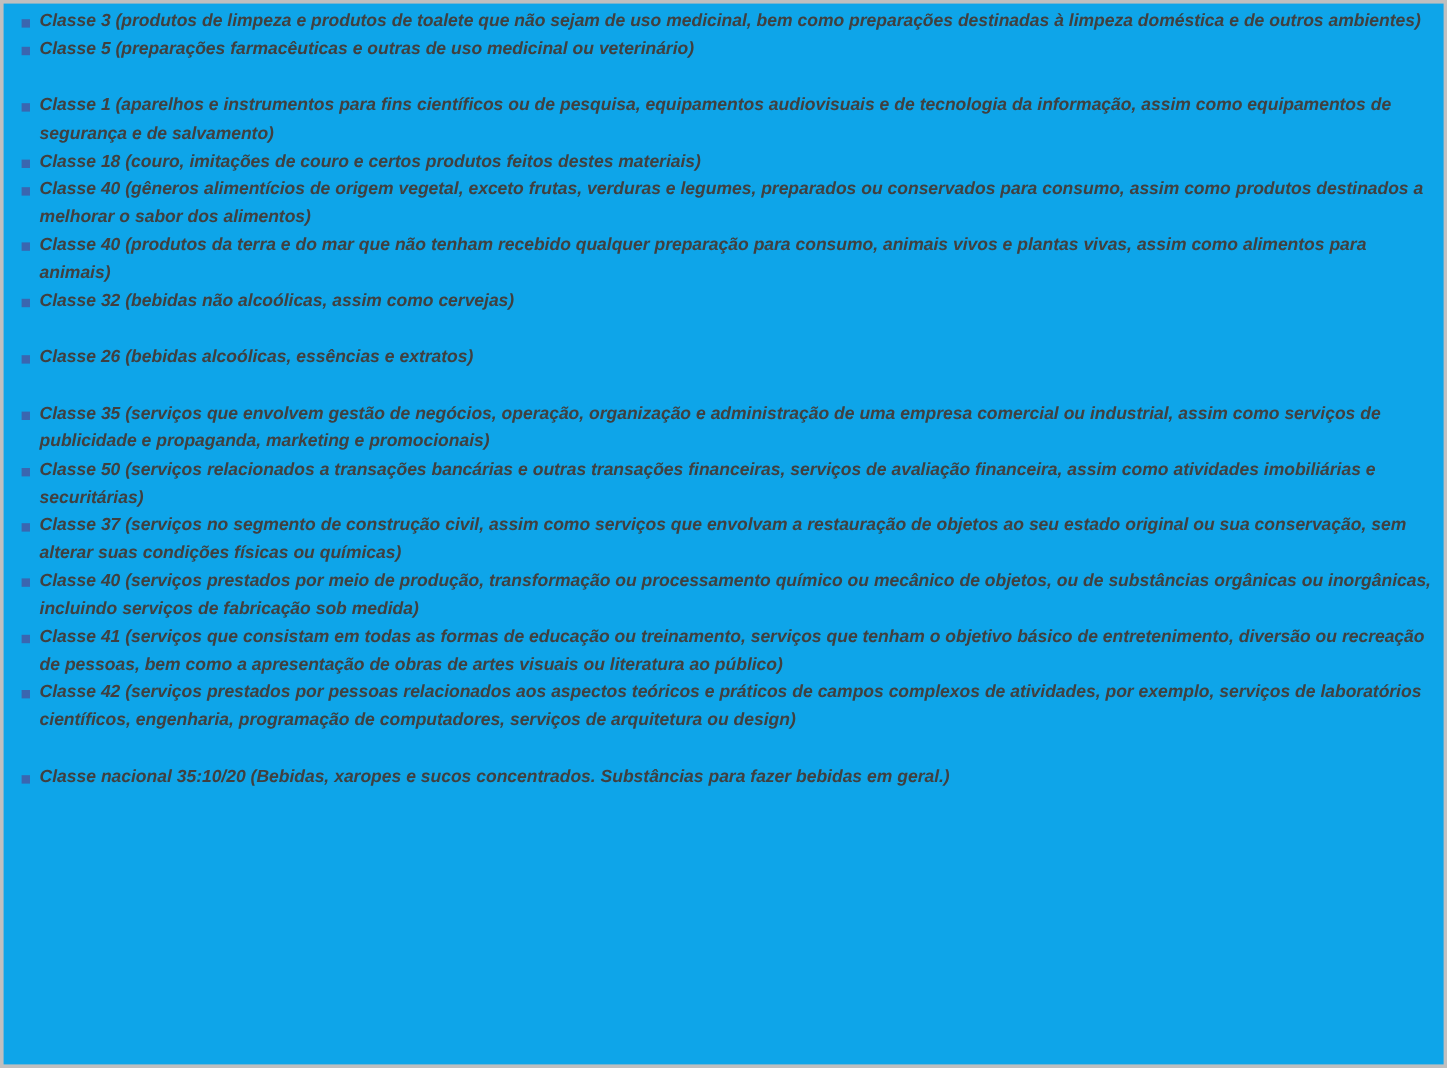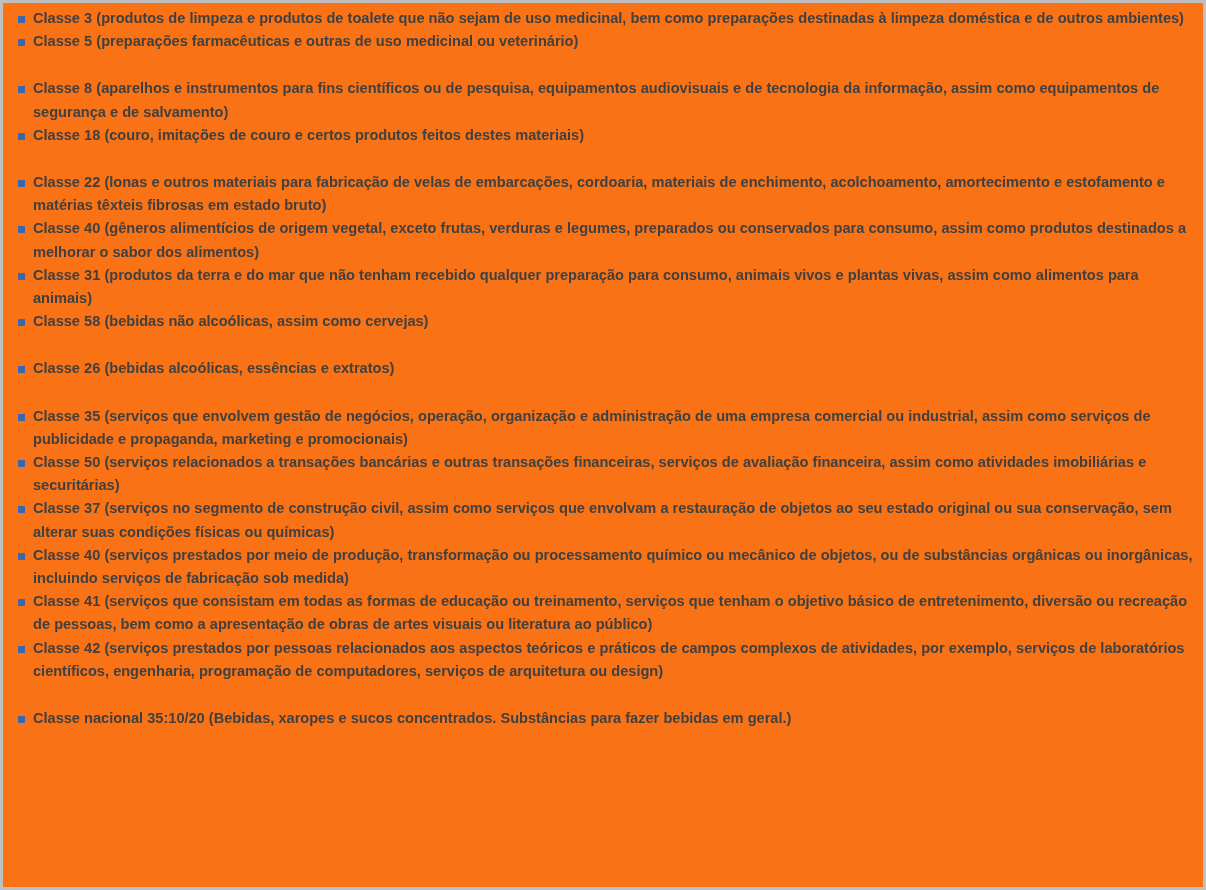--- a/index.html
+++ b/index.html
@@ -11,23 +11,24 @@
 
   body {
     font-family: "Liberation Sans", sans-serif;
   }
 
   #page {
     position: relative;
     width: 1206px;
     height: 890px;
     box-sizing: border-box;
-    background: #f97316;
+    background: #0ea5e9;
     border: 3px solid #bfbfbf;
     overflow: hidden;
+    font-style: italic;
   }
 
   #list {
     box-sizing: border-box;
     width: 100%;
     height: 100%;
     padding: 4px 10px 4px 6px;
   }
 
   .item {
@@ -71,41 +72,37 @@
       <div class="item">
         <span class="bullet"></span>
         <span class="item-text">Classe 3 (produtos de limpeza e produtos de toalete que não sejam de uso medicinal, bem como preparações destinadas à limpeza doméstica e de outros ambientes)</span>
       </div>
       <div class="item">
         <span class="bullet"></span>
         <span class="item-text">Classe 5 (preparações farmacêuticas e outras de uso medicinal ou veterinário)</span>
       </div>
       <div class="item gap">
         <span class="bullet"></span>
-        <span class="item-text">Classe 8 (aparelhos e instrumentos para fins científicos ou de pesquisa, equipamentos audiovisuais e de tecnologia da informação, assim como equipamentos de segurança e de salvamento)</span>
+        <span class="item-text">Classe 1 (aparelhos e instrumentos para fins científicos ou de pesquisa, equipamentos audiovisuais e de tecnologia da informação, assim como equipamentos de segurança e de salvamento)</span>
       </div>
       <div class="item">
         <span class="bullet"></span>
         <span class="item-text">Classe 18 (couro, imitações de couro e certos produtos feitos destes materiais)</span>
-      </div>
-      <div class="item gap">
-        <span class="bullet"></span>
-        <span class="item-text">Classe 22  (lonas e outros materiais para fabricação de velas de embarcações, cordoaria, materiais de enchimento, acolchoamento, amortecimento e estofamento e matérias têxteis fibrosas em estado bruto)</span>
       </div>
       <div class="item">
         <span class="bullet"></span>
         <span class="item-text">Classe 40 (gêneros alimentícios de origem vegetal, exceto frutas, verduras e legumes, preparados ou conservados para consumo, assim como produtos destinados a melhorar o sabor dos alimentos)</span>
       </div>
       <div class="item">
         <span class="bullet"></span>
-        <span class="item-text">Classe 31 (produtos da terra e do mar que não tenham recebido qualquer preparação para consumo, animais vivos e plantas vivas, assim como alimentos para animais)</span>
+        <span class="item-text">Classe 40 (produtos da terra e do mar que não tenham recebido qualquer preparação para consumo, animais vivos e plantas vivas, assim como alimentos para animais)</span>
       </div>
       <div class="item">
         <span class="bullet"></span>
-        <span class="item-text">Classe 58 (bebidas não alcoólicas, assim como cervejas)</span>
+        <span class="item-text">Classe 32 (bebidas não alcoólicas, assim como cervejas)</span>
       </div>
       <div class="item gap">
         <span class="bullet"></span>
         <span class="item-text">Classe 26 (bebidas alcoólicas, essências e extratos)</span>
       </div>
       <div class="item gap">
         <span class="bullet"></span>
         <span class="item-text">Classe 35 (serviços que envolvem gestão de negócios, operação, organização e administração de uma empresa comercial ou industrial, assim como serviços de publicidade e propaganda, marketing e promocionais)</span>
       </div>
       <div class="item">

